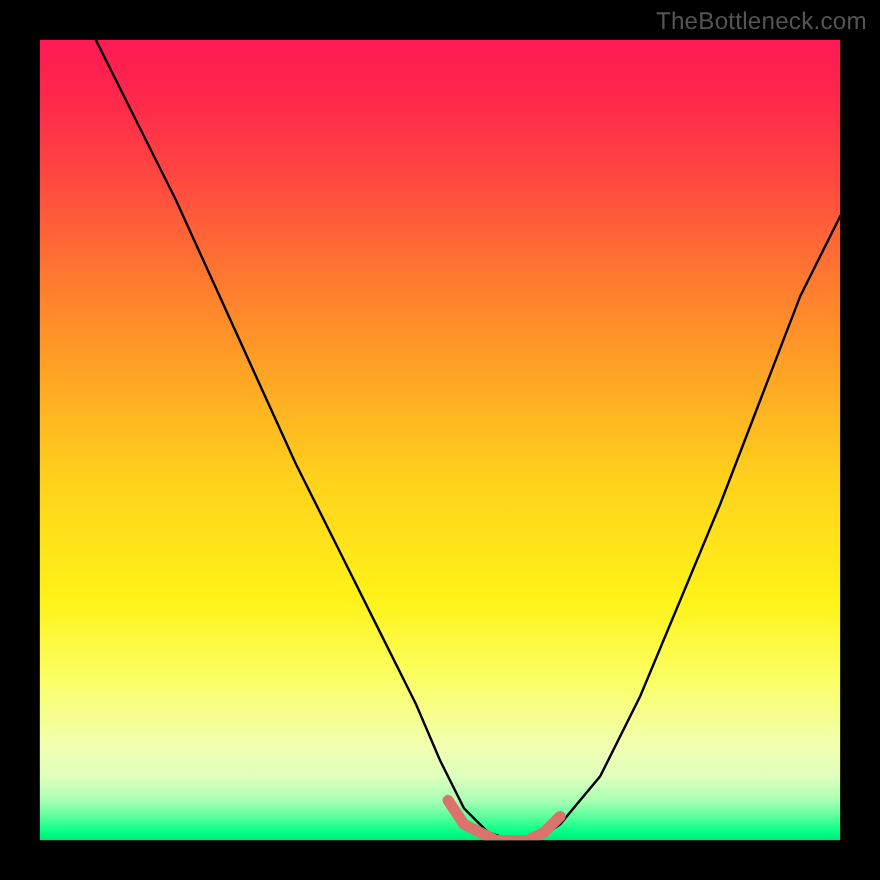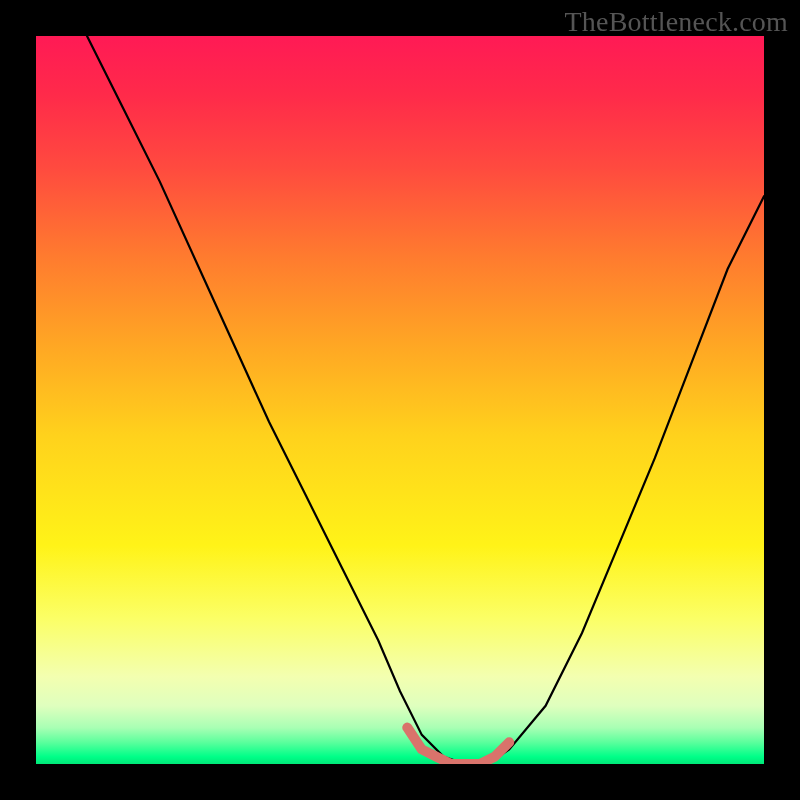--- a/index.html
+++ b/index.html
@@ -44,24 +44,23 @@
       #5cff9d 97%,
       #00ff88 99%,
       #00e878 100%
     );
   }
   .watermark {
     position: absolute;
     top: 6px;
     right: 12px;
     color: #555;
-    font-size: 28px;
+    font-size: 22px;
     font-weight: 500;
     letter-spacing: 0.2px;
-    font-family: Liberation Serif, serif;
   }
   svg.curves {
     position: absolute;
     left: 0; top: 0;
     width: 728px; height: 728px;
   }
 </style>
 </head>
 <body>
 

